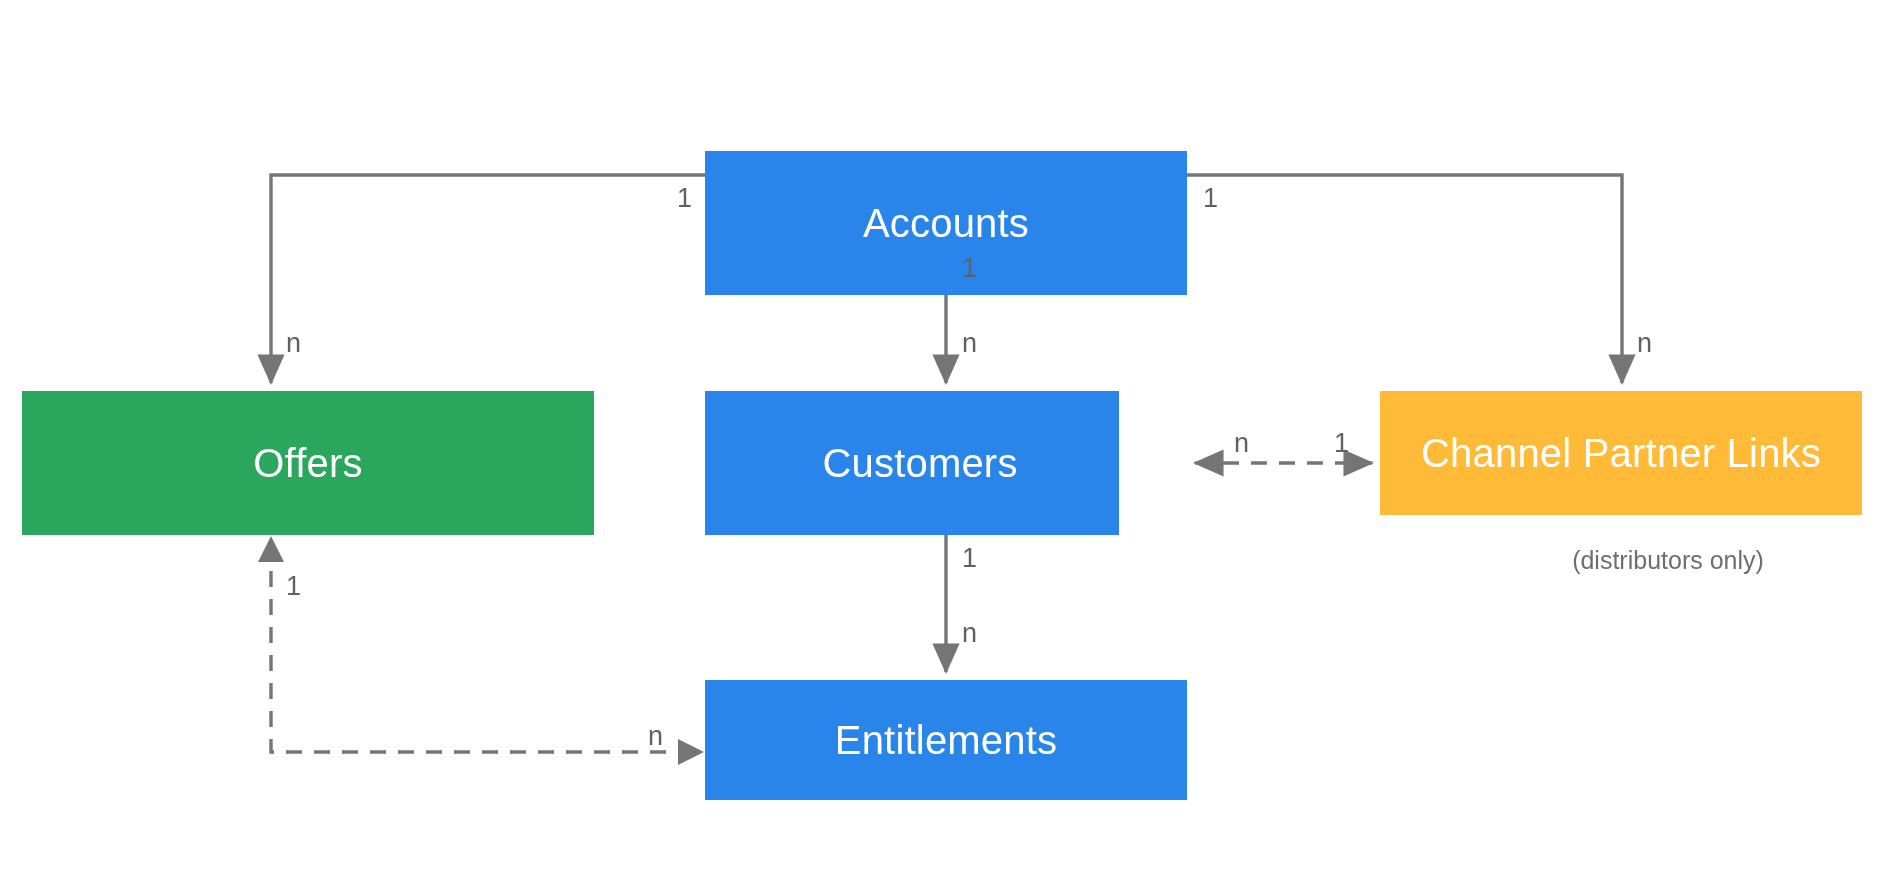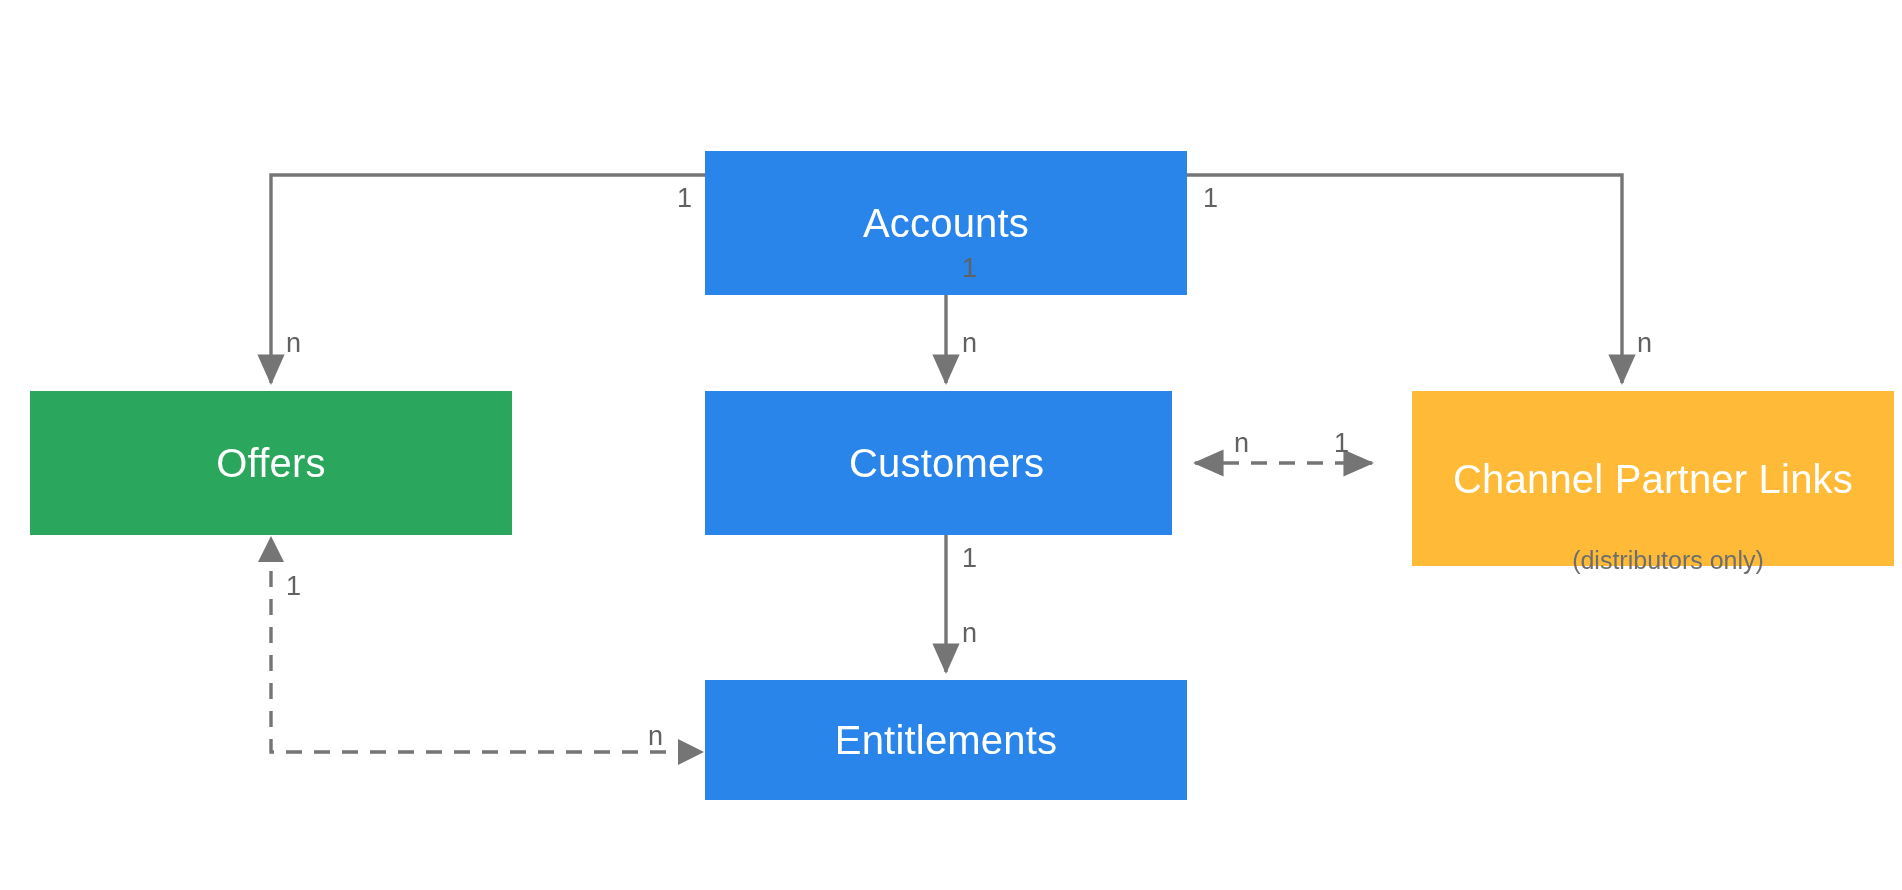--- a/index.html
+++ b/index.html
@@ -100,29 +100,29 @@
       <path d="M271,536 L258,562 L284,562 z" fill="#757575"></path>
 
       <path d="M704,752 L678,739 L678,765 z" fill="#757575"></path>
     </g>
   </svg>
 
   <div class="node" style="left:705px; top:103px; width:482px; height:144px; background:#2a85ea;margin-top:48px;">
     <span class="node-label">Accounts</span>
   </div>
 
-  <div class="node" style="left:30px; top:391px; width:482px; height:144px; background:#2ba75d;">
+  <div class="node" style="left:22px; top:391px; width:572px; height:144px; background:#2ba75d;">
     <span class="node-label">Offers</span>
   </div>
 
-  <div class="node" style="left:705px; top:391px; width:467px; height:144px; background:#2a85ea;padding-left:16px;">
+  <div class="node" style="left:705px; top:391px; width:414px; height:144px; background:#2a85ea;padding-left:16px;">
     <span class="node-label">Customers</span>
   </div>
 
-  <div class="node" style="left:1380px; top:391px; width:482px; height:175px; background:#ffbb38;margin-left:32px;">
+  <div class="node" style="left:1380px; top:391px; width:482px; height:124px; background:#ffbb38;">
     <span class="node-label">Channel Partner Links</span>
   </div>
 
   <div class="node" style="left:705px; top:680px; width:482px; height:120px; background:#2a85ea;">
     <span class="node-label">Entitlements</span>
   </div>
 
   <div class="caption" style="left:1427px; top:548px; width:482px;">(distributors only)</div>
 
   <div class="edge-label" style="left:677px; top:185px;">1</div>

